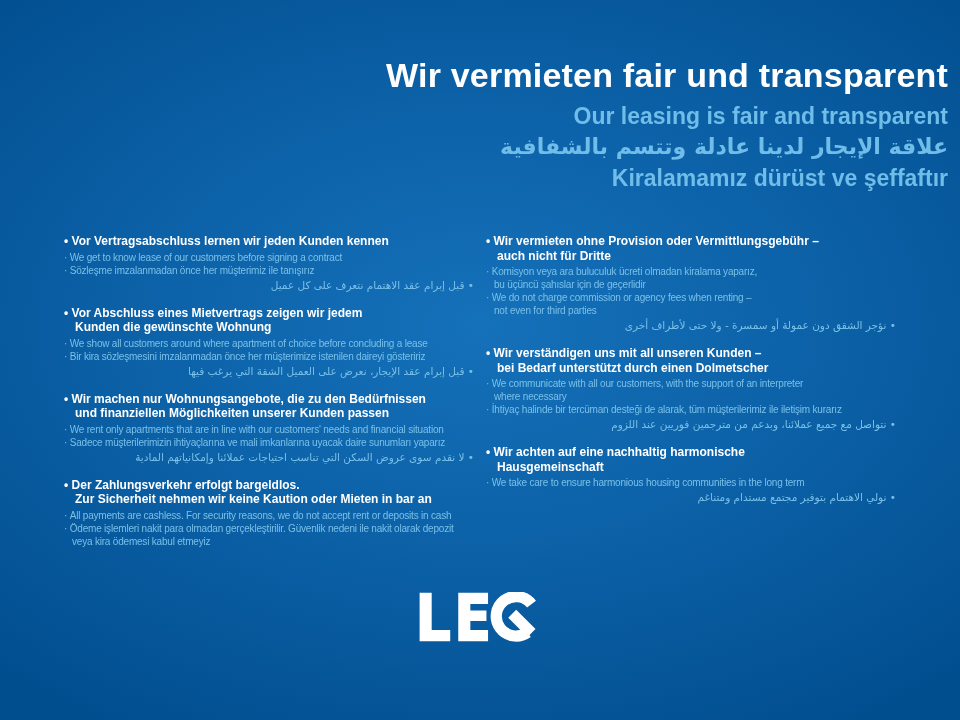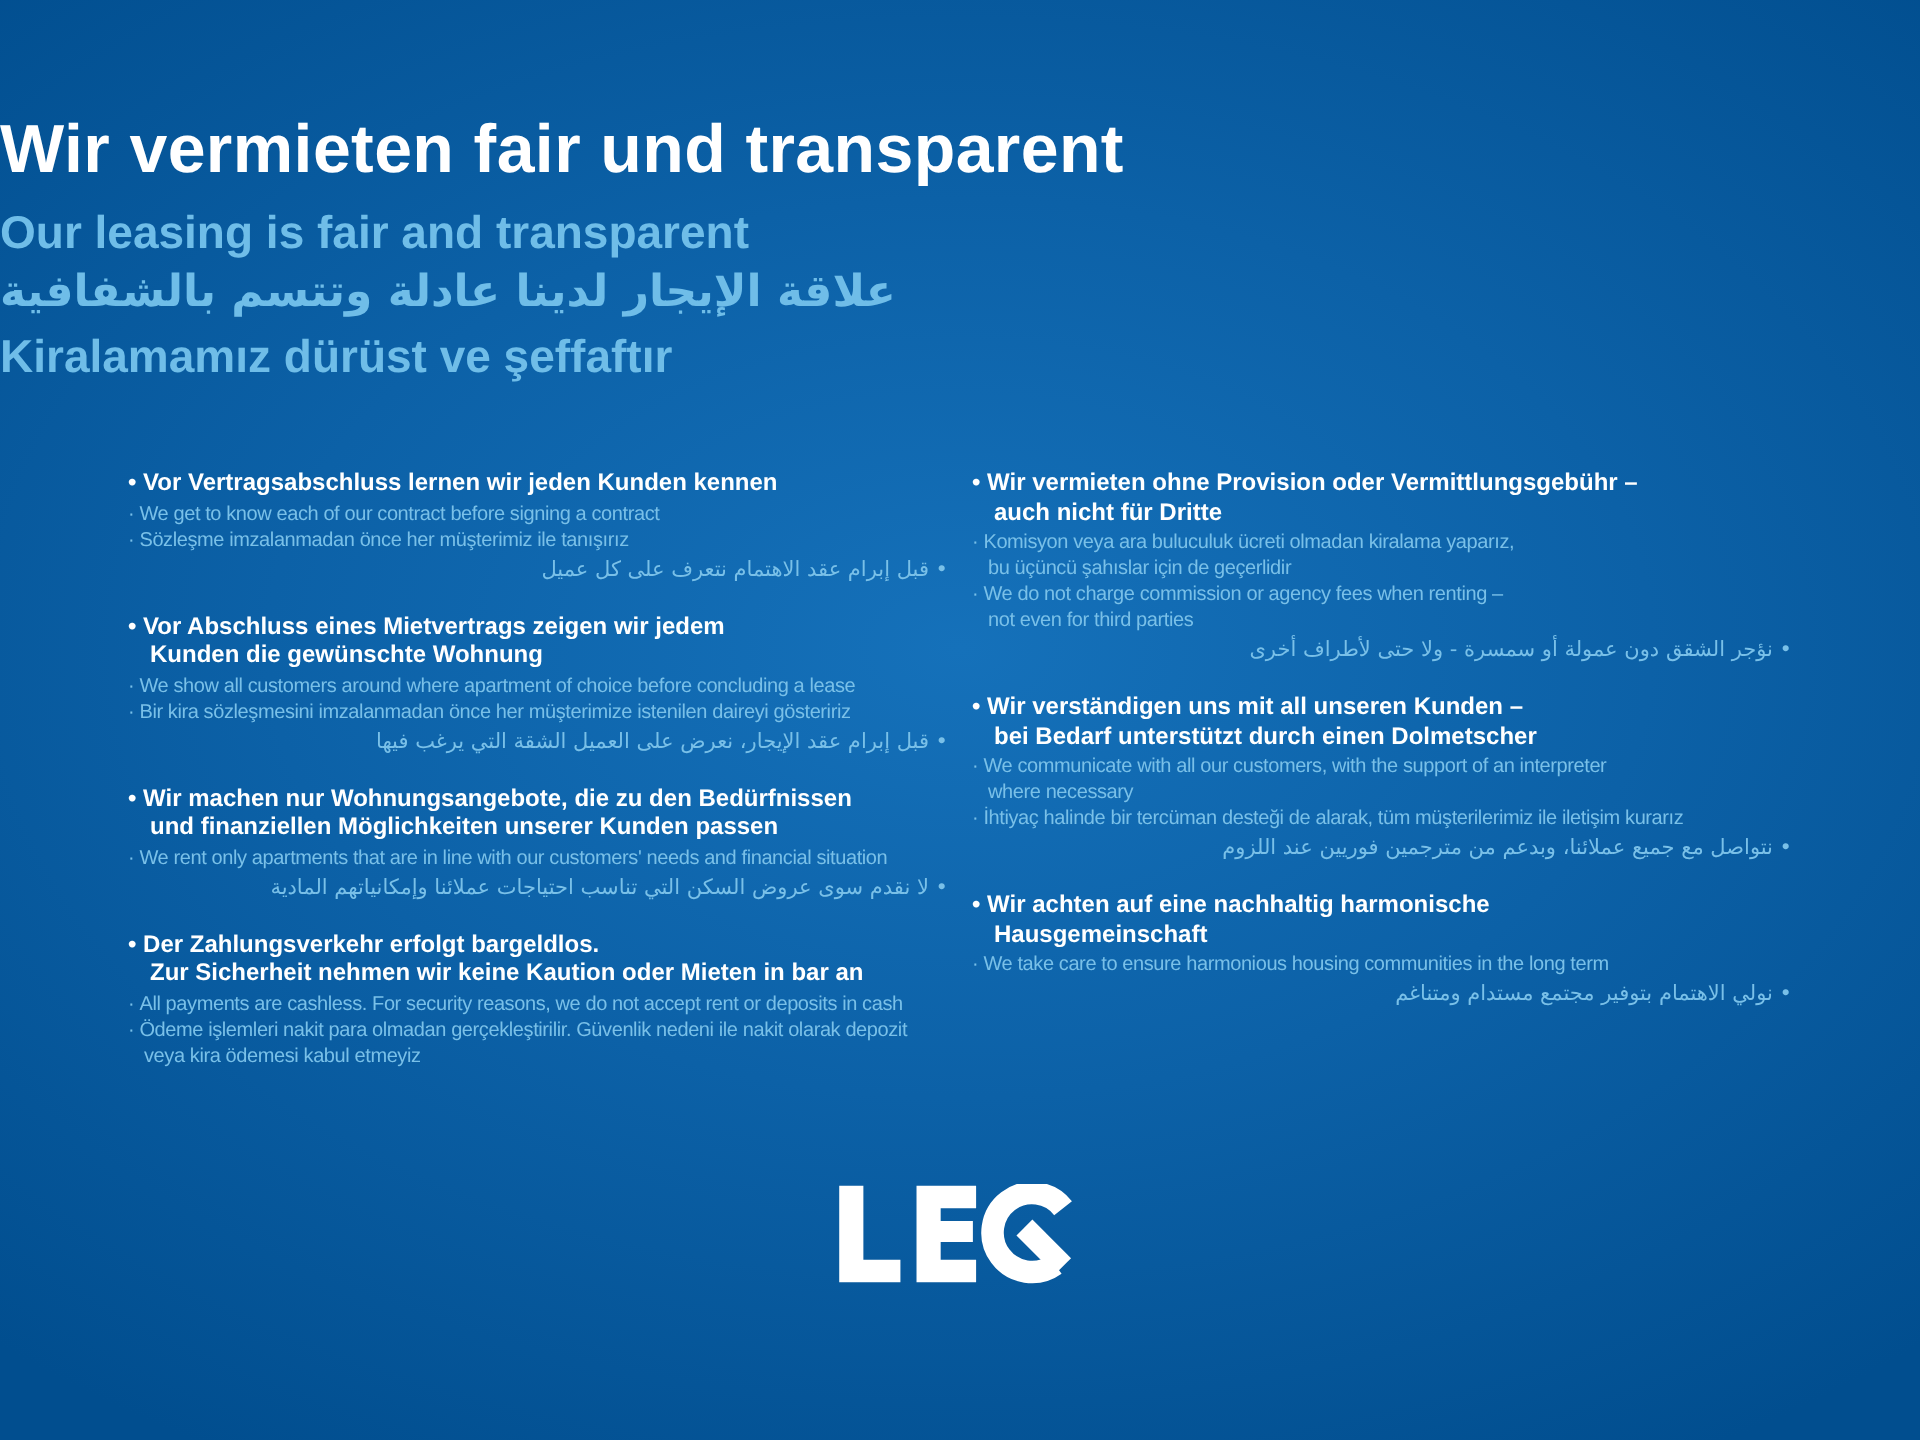--- a/index.html
+++ b/index.html
@@ -5,21 +5,21 @@
   * { margin:0; padding:0; box-sizing:border-box; }
   html,body { width:960px; height:720px; }
   body { overflow:hidden; }
   .poster {
     position:relative; width:960px; height:720px;
     background: radial-gradient(ellipse 75% 65% at 50% 45%, #1571ba 0%, #0c61a7 48%, #014e8f 100%);
     font-family:"Liberation Sans", sans-serif;
     -webkit-font-smoothing:antialiased;
   }
   
-  .header { position:absolute; top:54px; left:0; right:0; text-align:left; }
+  .header { position:absolute; top:54px; left:0; right:12px; text-align:right; }
   .title  { color:#ffffff; font-size:34px; font-weight:bold; line-height:42px; letter-spacing:.2px; }
   .sub    { color:#6fbde8; font-weight:bold; }
   .sub-en { font-size:23px; line-height:30px; margin-top:5px; }
   .sub-tr { font-size:23px; line-height:30px; margin-top:1px; }
   .sub-ar { font-size:22px; line-height:30px; margin-top:1px; direction:rtl;
             font-family:"DejaVu Sans", sans-serif; }
   
   .columns {
     position:absolute; top:234px; left:64px; right:64px;
     display:grid; grid-template-columns:1fr 1fr; column-gap:12px;
@@ -57,35 +57,36 @@
     <div class="sub sub-en">Our leasing is fair and transparent</div>
     <div class="sub sub-ar" dir="rtl">علاقة الإيجار لدينا عادلة وتتسم بالشفافية</div>
     <div class="sub sub-tr">Kiralamamız dürüst ve şeffaftır</div>
   </div>
 
   <div class="columns">
 
     <div class="col">
       <div class="item">
         <div class="line de-line">Vor Vertragsabschluss lernen wir jeden Kunden kennen</div>
-        <div class="line sub-line">We get to know each of our contract before signing a contract</div>
+        <div class="line sub-line">We get to know lease of our customers before signing a contract</div>
         <div class="line sub-line">Sözleşme imzalanmadan önce her müşterimiz ile tanışırız</div>
         <div class="line ar-line" dir="rtl">قبل إبرام عقد الاهتمام نتعرف على كل عميل</div>
       </div>
       <div class="item">
         <div class="line de-line">Vor Abschluss eines Mietvertrags zeigen wir jedem
 Kunden die gewünschte Wohnung</div>
         <div class="line sub-line">We show all customers around where apartment of choice before concluding a lease</div>
         <div class="line sub-line">Bir kira sözleşmesini imzalanmadan önce her müşterimize istenilen daireyi gösteririz</div>
         <div class="line ar-line" dir="rtl">قبل إبرام عقد الإيجار، نعرض على العميل الشقة التي يرغب فيها</div>
       </div>
       <div class="item">
         <div class="line de-line">Wir machen nur Wohnungsangebote, die zu den Bedürfnissen
 und finanziellen Möglichkeiten unserer Kunden passen</div>
         <div class="line sub-line">We rent only apartments that are in line with our customers' needs and financial situation</div>
+        <div class="line sub-line">Sadece müşterilerimizin ihtiyaçlarına ve mali imkanlarına uyacak daire sunumları yaparız</div>
         <div class="line ar-line" dir="rtl">لا نقدم سوى عروض السكن التي تناسب احتياجات عملائنا وإمكانياتهم المادية</div>
       </div>
       <div class="item">
         <div class="line de-line">Der Zahlungsverkehr erfolgt bargeldlos.
 Zur Sicherheit nehmen wir keine Kaution oder Mieten in bar an</div>
         <div class="line sub-line">All payments are cashless. For security reasons, we do not accept rent or deposits in cash</div>
         <div class="line sub-line">Ödeme işlemleri nakit para olmadan gerçekleştirilir. Güvenlik nedeni ile nakit olarak depozit
 veya kira ödemesi kabul etmeyiz</div>
       </div>
     </div>

